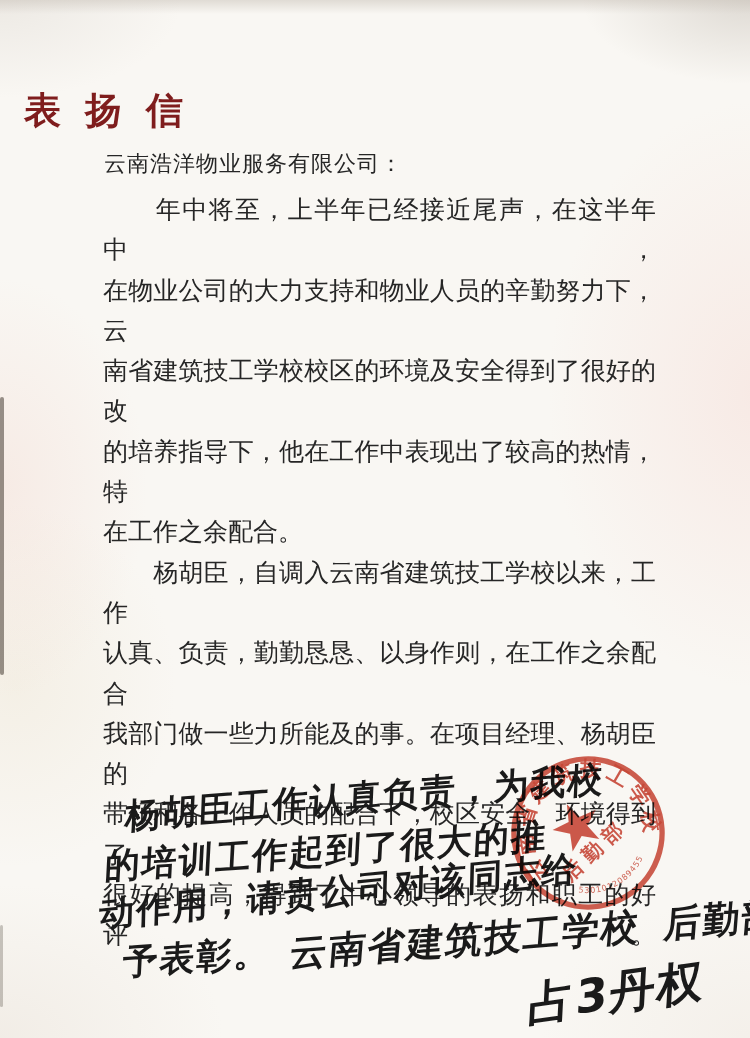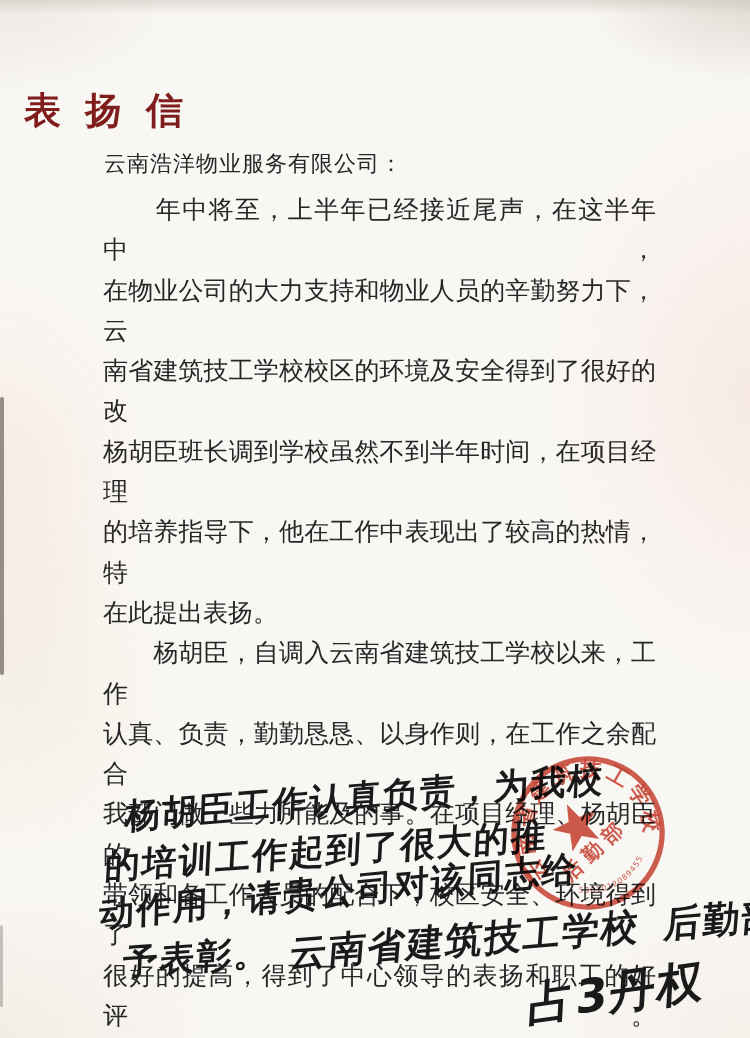--- a/index.html
+++ b/index.html
@@ -56,23 +56,22 @@
 <body>
 
 <div class="title">表扬信</div>
 
 <div class="salutation">云南浩洋物业服务有限公司：</div>
 
 <div class="body-block">
     <div class="body-line">　　年中将至，上半年已经接近尾声，在这半年中，</div>
     <div class="body-line">在物业公司的大力支持和物业人员的辛勤努力下，云</div>
     <div class="body-line">南省建筑技工学校校区的环境及安全得到了很好的改</div>
-    <div class="body-line">杨胡臣班长调到学校虽然不到半年时间，在项目经理</div>
     <div class="body-line">的培养指导下，他在工作中表现出了较高的热情，特</div>
-    <div class="body-line end">在此提出表扬。</div>
+    <div class="body-line end">在工作之余配合。</div>
     <div class="body-line">　　杨胡臣，自调入云南省建筑技工学校以来，工作</div>
     <div class="body-line">认真、负责，勤勤恳恳、以身作则，在工作之余配合</div>
     <div class="body-line">我部门做一些力所能及的事。在项目经理、杨胡臣的</div>
     <div class="body-line">带领和各工作人员的配合下，校区安全、环境得到了</div>
     <div class="body-line">很好的提高，得到了中心领导的表扬和职工的好评。</div>
   </div>
 
 <div class="hw-note">
     <div class="hw">杨胡臣工作认真负责，为我校</div>
     <div class="hw">的培训工作起到了很大的推</div>

